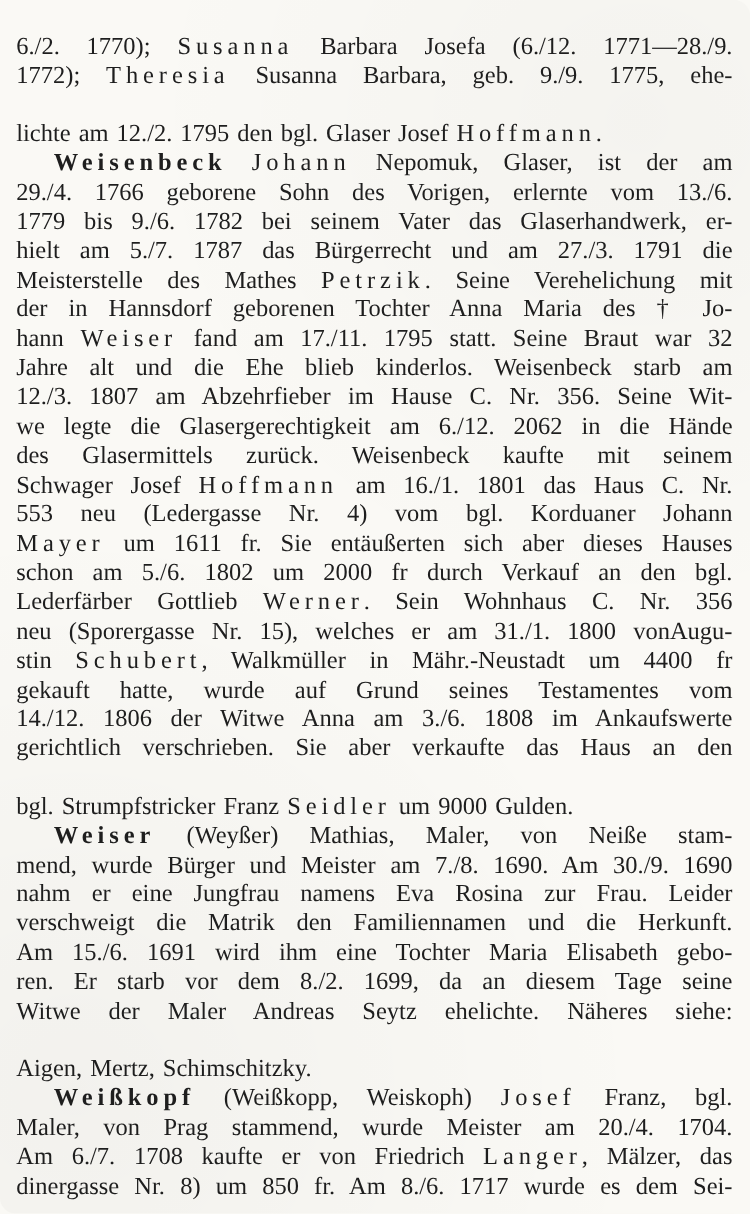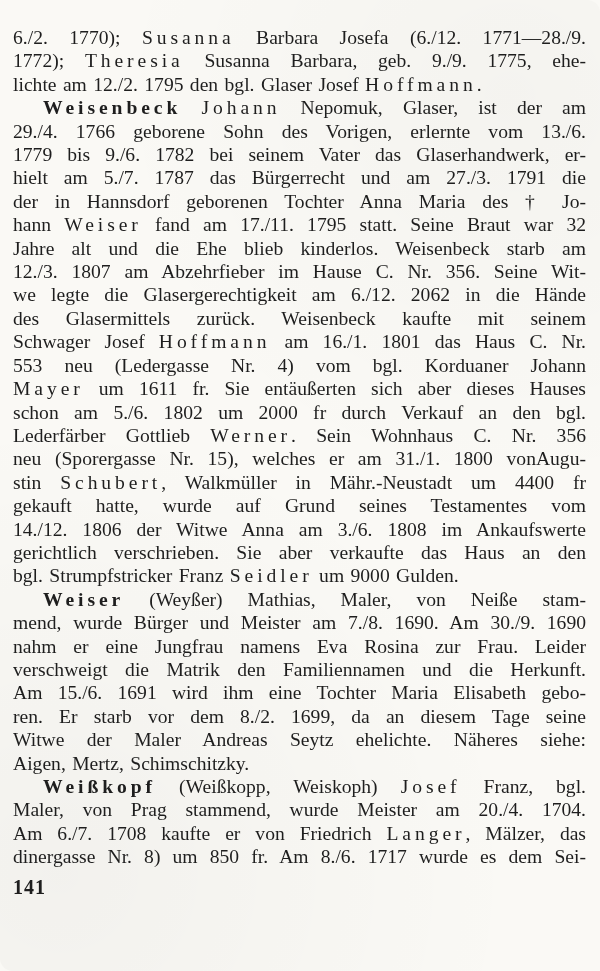--- a/index.html
+++ b/index.html
@@ -40,20 +40,21 @@
     font-size: 19.6px;
     line-height: 23.4px;
     word-spacing: 1.5px;
     text-align: justify;
     text-align-last: justify;
     white-space: nowrap;
   }
   .line.last {
     text-align-last: left;
     white-space: normal;
+    margin-top: 23px;
   }
   .line.indent {
     padding-left: 30px;
   }
   .run.spaced {
     letter-spacing: 0.2em;
   }
   .run.bold-spaced {
     font-weight: 700;
     letter-spacing: 0.2em;
@@ -76,20 +77,21 @@
       <div class="paragraph">
         <div class="line"><span class="run">6./2. 1770); </span><span class="run spaced">Susanna</span><span class="run"> Barbara Josefa (6./12. 1771—28./9.</span></div>
         <div class="line"><span class="run">1772); </span><span class="run spaced">Theresia</span><span class="run"> Susanna Barbara, geb. 9./9. 1775, ehe-</span></div>
         <div class="line last"><span class="run">lichte am 12./2. 1795 den bgl. Glaser Josef </span><span class="run spaced">Hoffmann</span><span class="run">.</span></div>
       </div>
       <div class="paragraph">
         <div class="line indent"><span class="run bold-spaced">Weisenbeck</span><span class="run"> </span><span class="run spaced">Johann</span><span class="run"> Nepomuk, Glaser, ist der am</span></div>
         <div class="line"><span class="run">29./4. 1766 geborene Sohn des Vorigen, erlernte vom 13./6.</span></div>
         <div class="line"><span class="run">1779 bis 9./6. 1782 bei seinem Vater das Glaserhandwerk, er-</span></div>
         <div class="line"><span class="run">hielt am 5./7. 1787 das Bürgerrecht und am 27./3. 1791 die</span></div>
+        <div class="line"><span class="run">Meisterstelle des Mathes </span><span class="run spaced">Petrzik</span><span class="run">. Seine Verehelichung mit</span></div>
         <div class="line"><span class="run">der in Hannsdorf geborenen Tochter Anna Maria des † Jo-</span></div>
         <div class="line"><span class="run">hann </span><span class="run spaced">Weiser</span><span class="run"> fand am 17./11. 1795 statt. Seine Braut war 32</span></div>
         <div class="line"><span class="run">Jahre alt und die Ehe blieb kinderlos. Weisenbeck starb am</span></div>
         <div class="line"><span class="run">12./3. 1807 am Abzehrfieber im Hause C. Nr. 356. Seine Wit-</span></div>
         <div class="line"><span class="run">we legte die Glasergerechtigkeit am 6./12. 2062 in die Hände</span></div>
         <div class="line"><span class="run">des Glasermittels zurück. Weisenbeck kaufte mit seinem</span></div>
         <div class="line"><span class="run">Schwager Josef </span><span class="run spaced">Hoffmann</span><span class="run"> am 16./1. 1801 das Haus C. Nr.</span></div>
         <div class="line"><span class="run">553 neu (Ledergasse Nr. 4) vom bgl. Korduaner Johann</span></div>
         <div class="line"><span class="run spaced">Mayer</span><span class="run"> um 1611 fr. Sie entäußerten sich aber dieses Hauses</span></div>
         <div class="line"><span class="run">schon am 5./6. 1802 um 2000 fr durch Verkauf an den bgl.</span></div>

